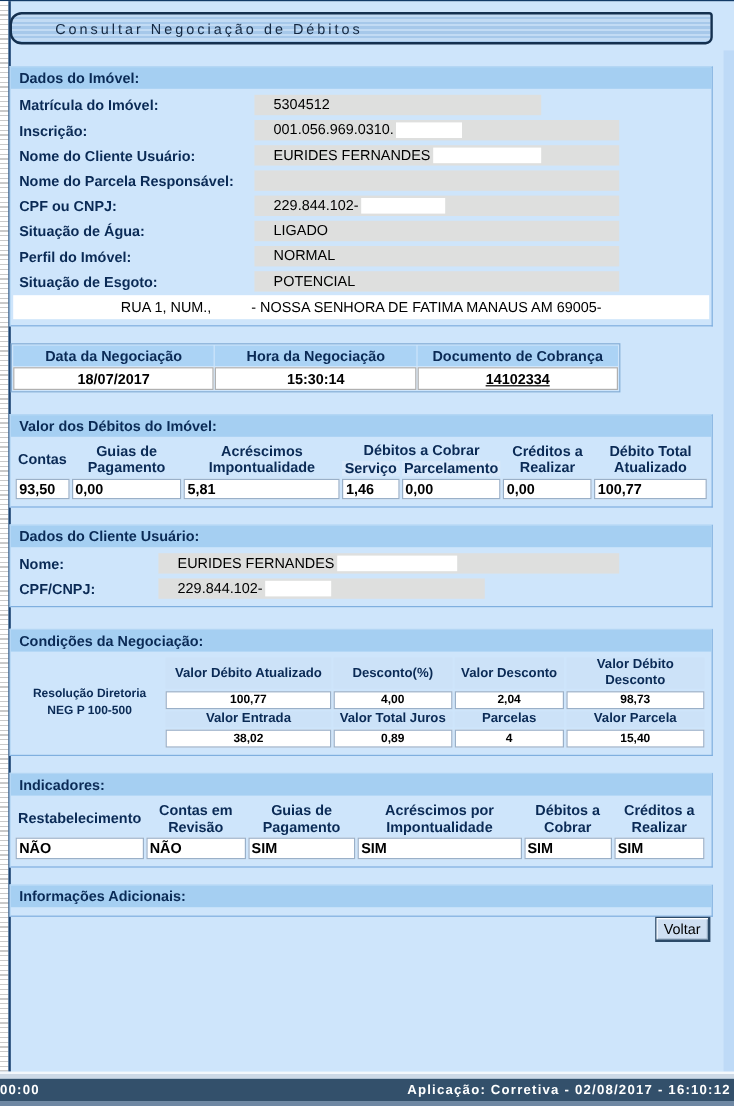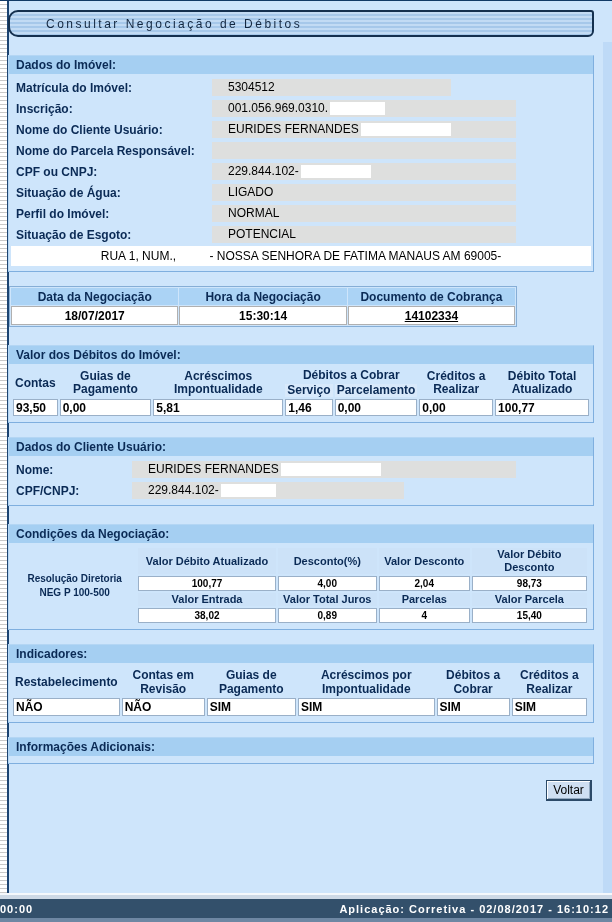--- a/index.html
+++ b/index.html
@@ -59,21 +59,21 @@
         font-size:11px;text-align:center;line-height:14px;}
 
   .ind-table{width:578px;margin:0 2px;}
   .ind-table th{background:transparent;line-height:14px;}
   .ind-table td{text-align:left;height:16px;}
 
   .info-table{width:570px;margin:0 2px;}
   .info-table th{background:#abd3f5;height:16px;}
   .info-table td{text-align:left;height:16px;}
 
-  .btn-row{display:flex;justify-content:flex-end;margin-top:16px;padding-right:2px;}
+  .btn-row{display:flex;justify-content:flex-end;padding-right:2px;}
   .btn{width:46px;height:21px;background:#cfdff2;color:#000;font-size:12px;
         font-family:"Liberation Sans",sans-serif;
         border:1px solid #2c4a68;border-right-width:2px;border-bottom-width:2px;
         box-shadow:inset 1px 1px 0 #ffffff, inset -1px -1px 0 #93a9c0;cursor:pointer;}
 
   .pre-status{position:absolute;top:893px;left:0;width:612px;height:6px;
         background:linear-gradient(180deg,#f4f8fc 0 2px,#cdd9e6 2px 6px);}
   .status{position:absolute;top:899px;left:0;width:612px;height:19px;background:#33506b;
         color:#fff;font-weight:bold;font-size:11px;letter-spacing:1px;
         display:flex;justify-content:space-between;align-items:center;

